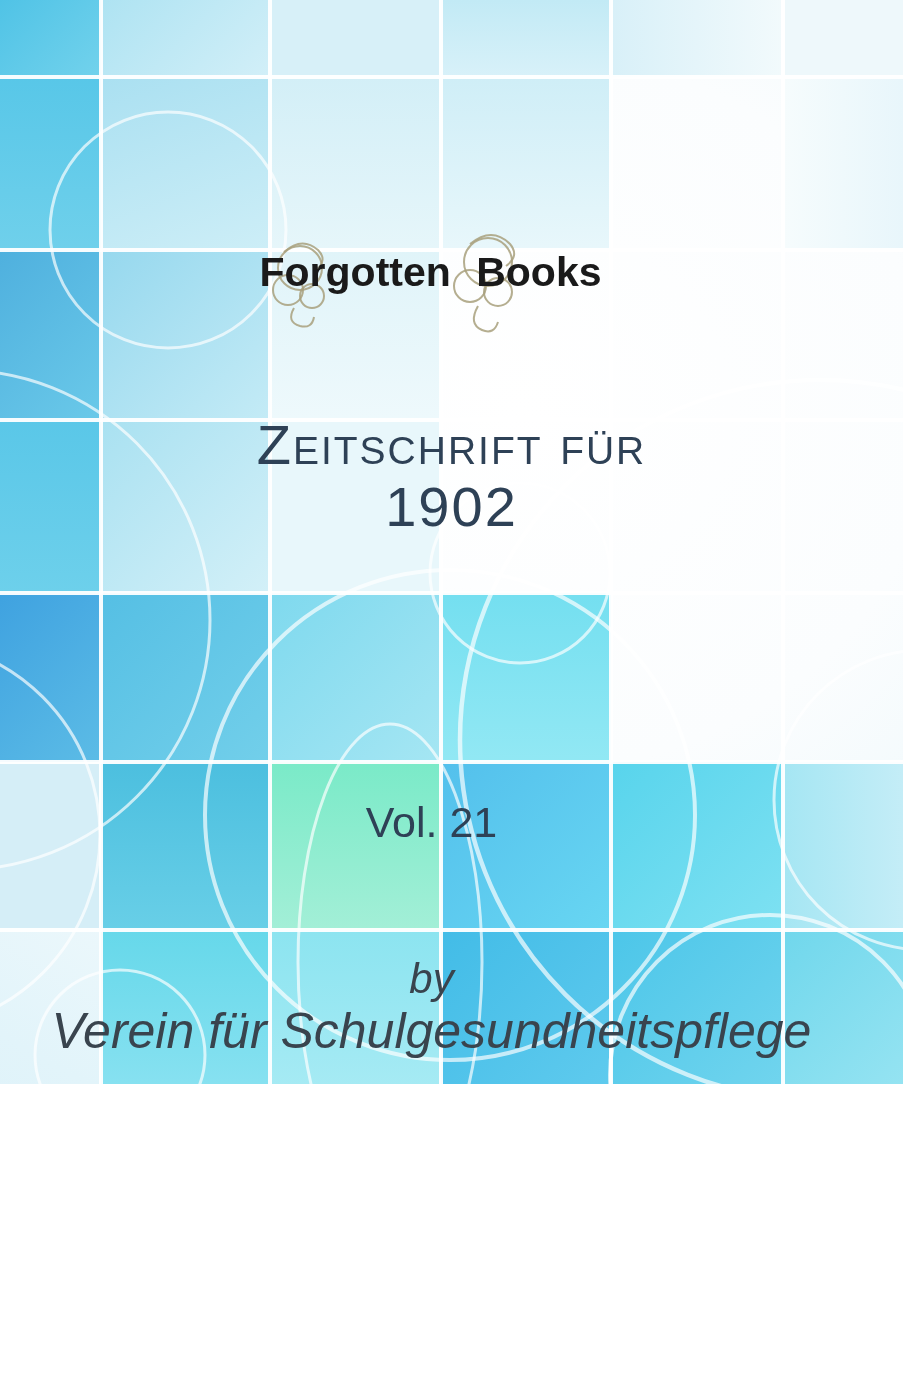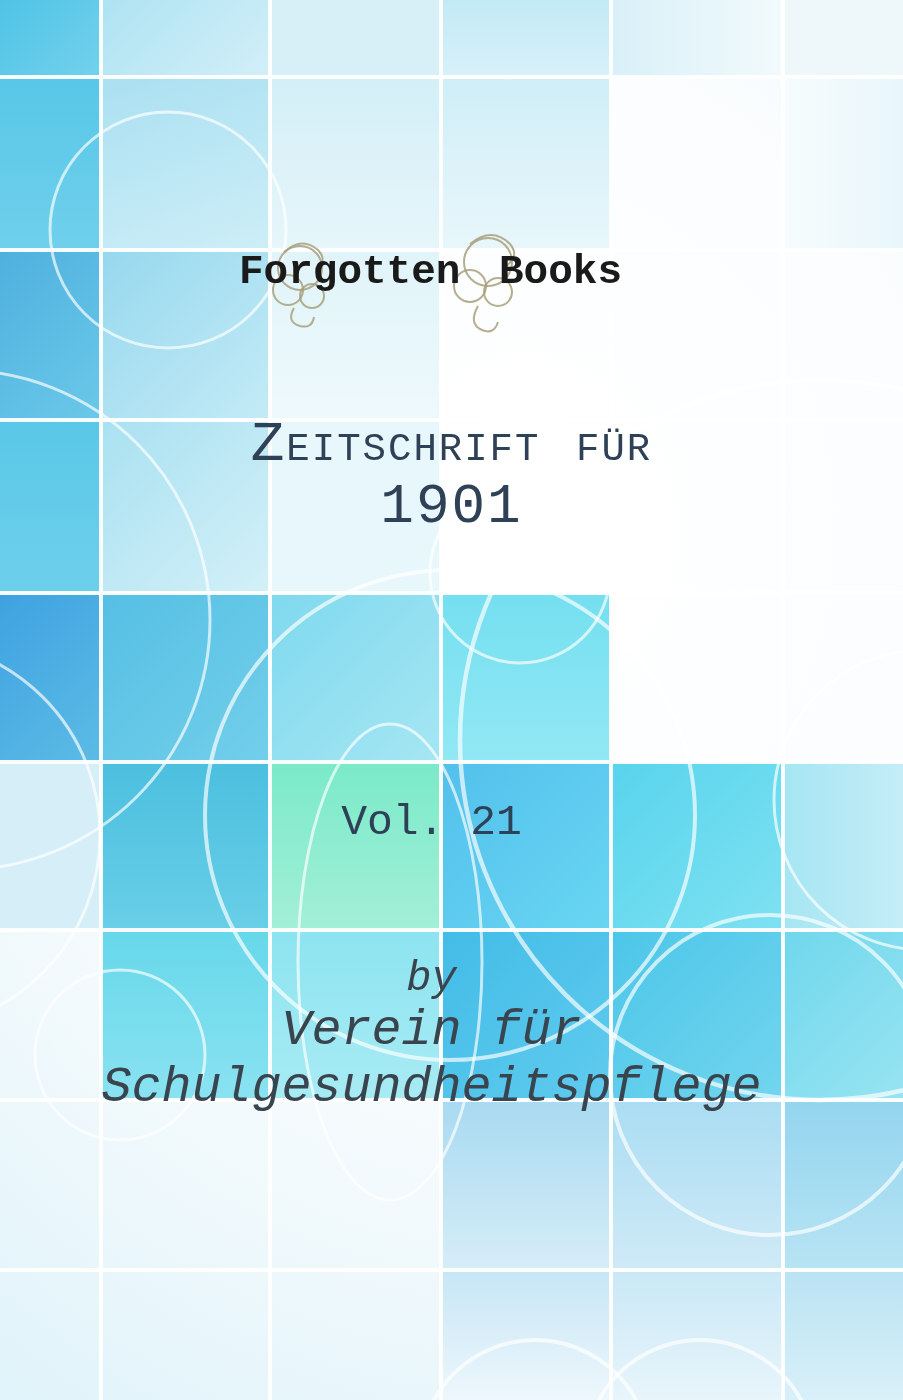--- a/index.html
+++ b/index.html
@@ -1,18 +1,18 @@
 <!DOCTYPE html>
 <html><head>
 <meta charset="utf-8">
 <style>
   html,body{margin:0;padding:0;background:#ffffff;}
-  .cover{position:relative;width:903px;height:1400px;overflow:hidden;
+  .cover{position:relative;width:903px;height:1084px;overflow:hidden;
          background:radial-gradient(ellipse 130% 95% at 58% 38%, #ffffff 0%, #fbfdfe 35%, #f0f9fc 55%, #e2f4fa 75%, #d6eff8 100%);
-         font-family:Liberation Mono, monospace;}
+         font-family:Liberation Sans, sans-serif;}
   .cell{position:absolute;}
   .lines div{position:absolute;background:rgba(255,255,255,0.95);}
   .vline{width:4px;top:0;height:1400px;}
   .hline{height:4px;left:0;width:903px;}
   svg.decor{position:absolute;left:0;top:0;}
   .logo-wrap{position:absolute;left:-21px;top:0;width:903px;text-align:center;}
   .logo{position:absolute;left:0;top:249px;width:100%;
         font-size:41px;font-weight:bold;color:#1a1a1a;letter-spacing:0px;word-spacing:14px;}
   .title{position:absolute;left:0;top:414px;width:903px;text-align:center;
          color:#2e4156;font-variant:small-caps;font-size:56px;line-height:62px;letter-spacing:2px;}
@@ -120,21 +120,21 @@
     <path d="M470 244 q22 -18 40 0 q10 12 -4 22"></path>
     <path d="M478 306 q-10 18 4 24 q12 5 16 -8"></path>
   </svg>
 
   <div class="logo-wrap">
     <div class="logo">Forgotten Books</div>
   </div>
 
   <div class="title">
     <div>Zeitschrift für</div>
-    <div>1901</div>
+    <div>1902</div>
   </div>
 
   <div class="volume">Vol. 21</div>
 
   <div class="byline">by</div>
   <div class="author">Verein für Schulgesundheitspflege</div>
 
 </div>
 
 </body></html>

